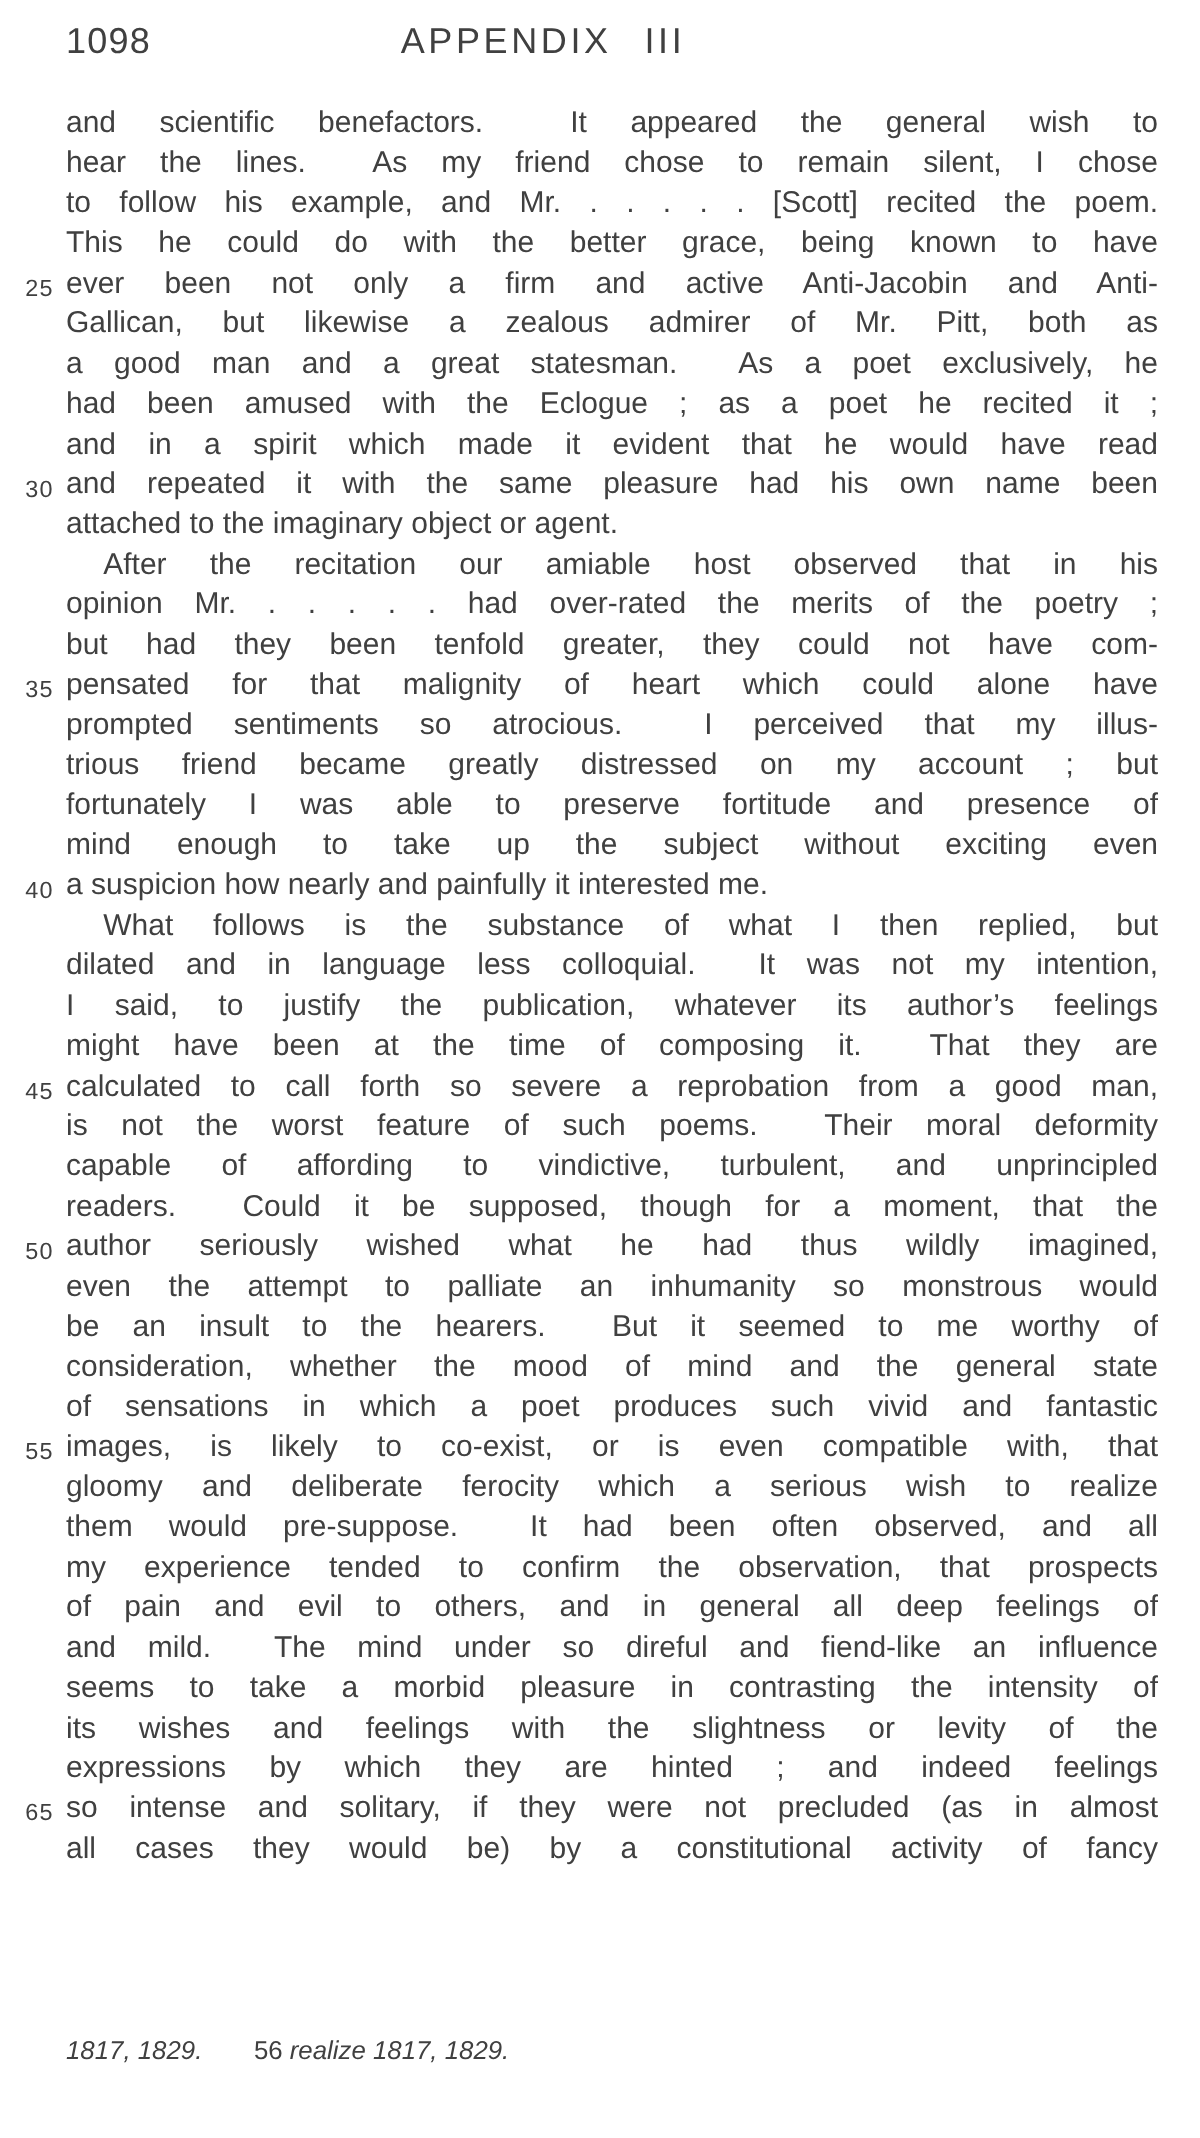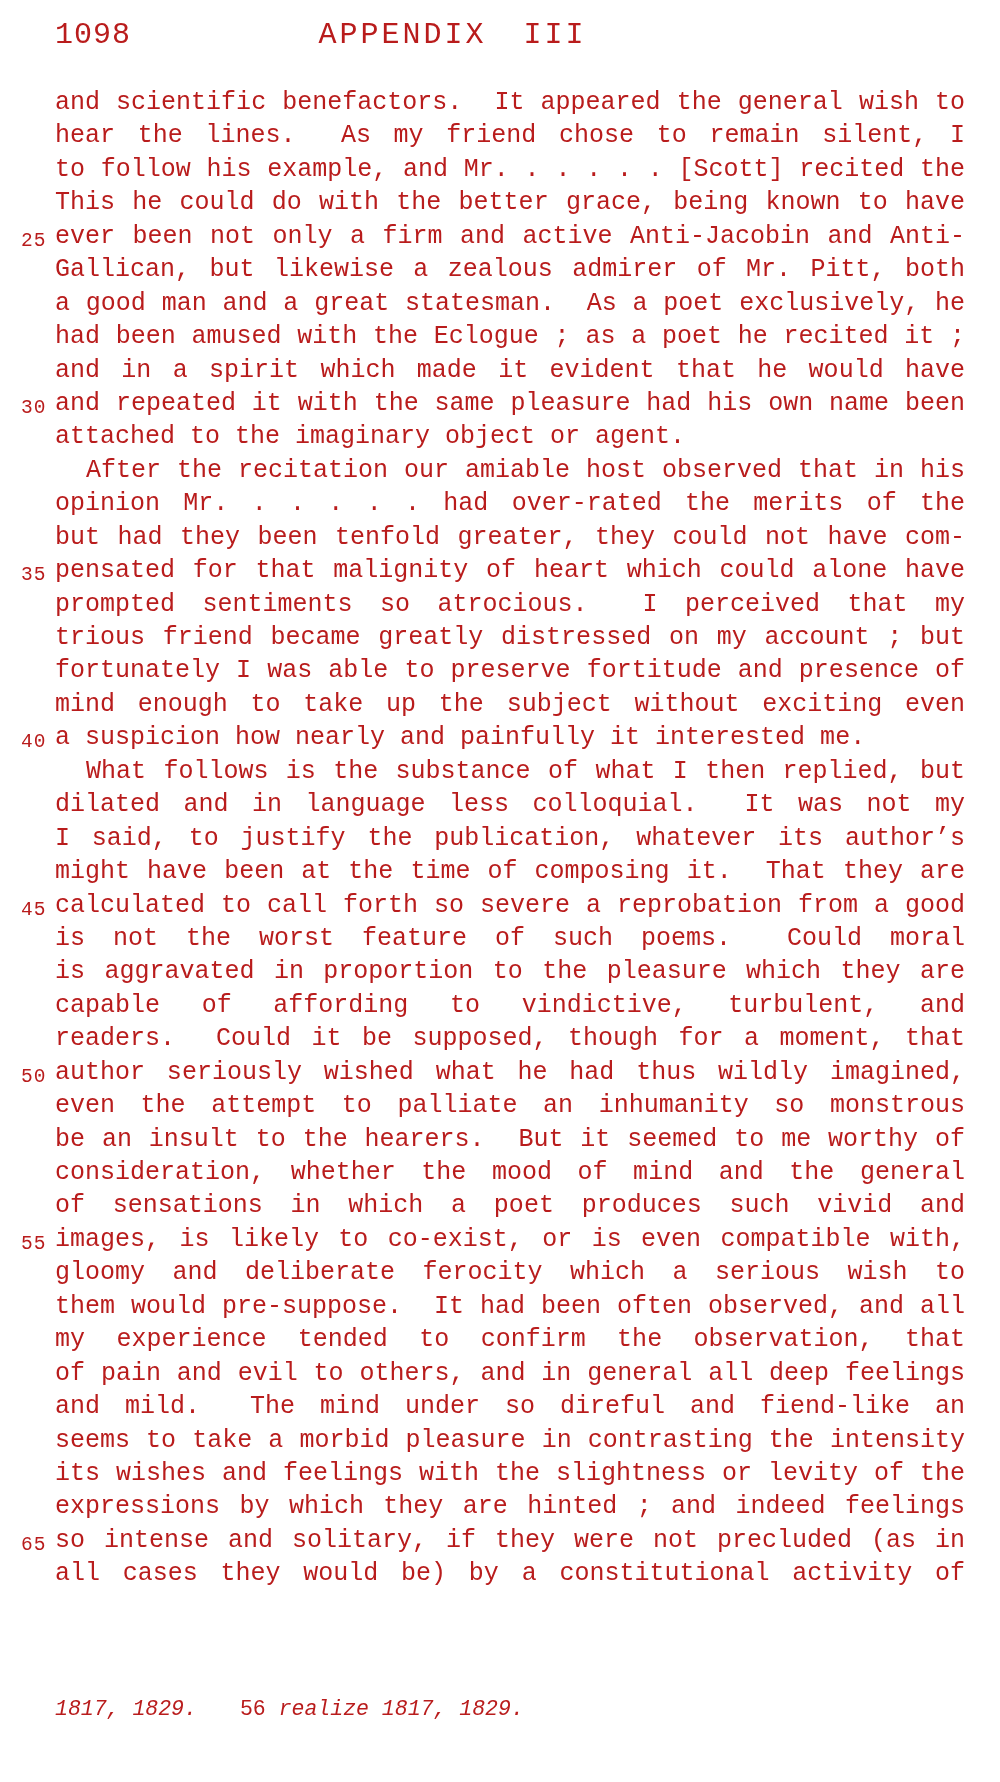--- a/index.html
+++ b/index.html
@@ -1,19 +1,19 @@
 <!DOCTYPE html>
 <html><head>
 <meta charset="utf-8">
 <style>
   html,body { margin:0; padding:0; background:#ffffff; }
   .page {
     position:relative; width:1000px; height:1782px;
-    background:#ffffff; color:#b91c1c; overflow:hidden;
-    font-family:Liberation Mono, monospace;
+    background:#ffffff; color:#404040; overflow:hidden;
+    font-family:Liberation Sans, sans-serif;
   }
   .hdr { position:absolute; top:12px; left:0; right:0; height:46px; }
   .pagenum {
     position:absolute; left:55px; top:6px;
     font-size:30px; letter-spacing:1px;
   }
   .runhead {
     position:absolute; left:0; right:95px; top:6px; text-align:center;
     font-size:30px; letter-spacing:3px; word-spacing:16px;
   }
@@ -126,24 +126,21 @@
         <span class="txt">I said, to justify the publication, whatever its author’s feelings</span>
       </div>
       <div class="line">
         <span class="txt">might have been at the time of composing it.  That they are</span>
       </div>
       <div class="line">
         <span class="num">45</span>
         <span class="txt">calculated to call forth so severe a reprobation from a good man,</span>
       </div>
       <div class="line">
-        <span class="txt">is not the worst feature of such poems.  Could moral deformity</span>
-      </div>
-      <div class="line">
-        <span class="txt">is aggravated in proportion to the pleasure which they are</span>
+        <span class="txt">is not the worst feature of such poems.  Their moral deformity</span>
       </div>
       <div class="line">
         <span class="txt">capable of affording to vindictive, turbulent, and unprincipled</span>
       </div>
       <div class="line">
         <span class="txt">readers.  Could it be supposed, though for a moment, that the</span>
       </div>
       <div class="line">
         <span class="num">50</span>
         <span class="txt">author seriously wished what he had thus wildly imagined,</span>

